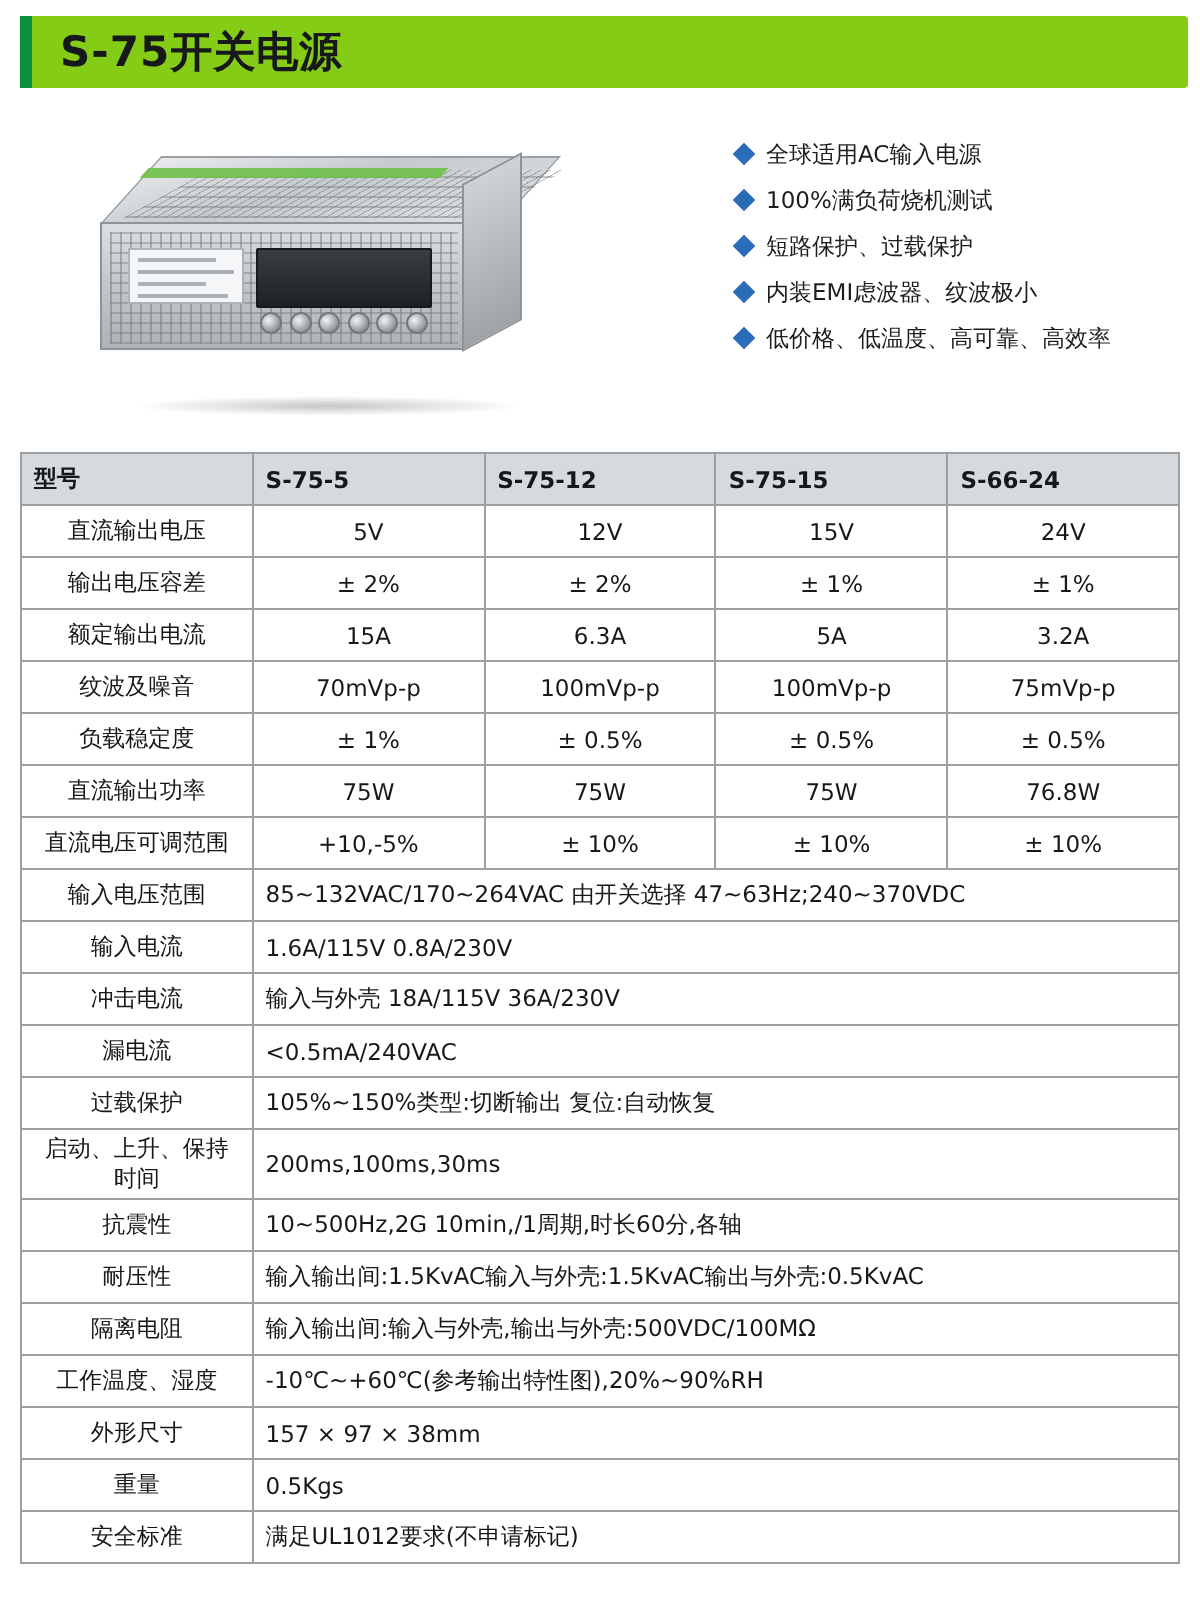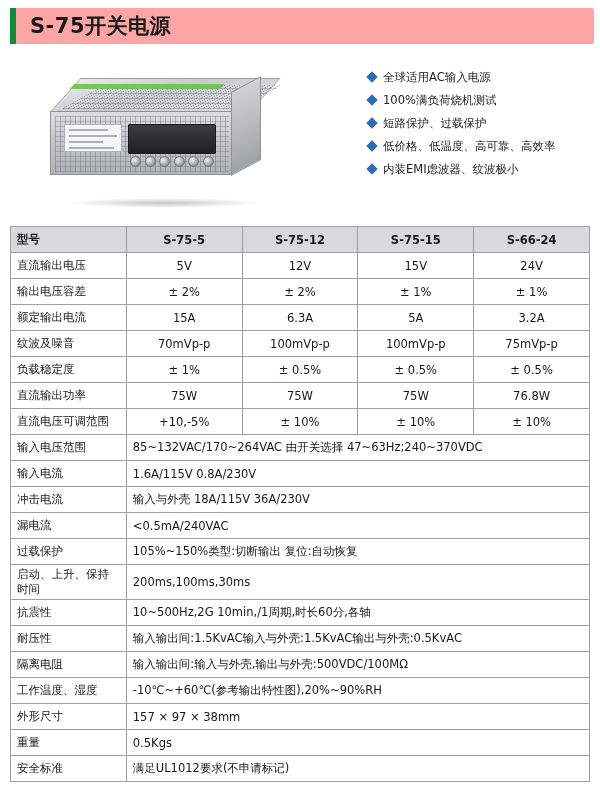--- a/index.html
+++ b/index.html
@@ -14,21 +14,21 @@
     width: 600px; height: 801px;
     overflow: hidden;
     background: #fff;
   }
 
   
   .header {
     position: relative;
     margin: 8px 6px 0 10px;
     height: 36px;
-    background: #fca5a5;
+    background: #84cc16;
     border-radius: 2px;
   }
   .header-accent {
     position: absolute;
     left: 0; top: 0;
     width: 6px; height: 36px;
     background: #0b8f3a;
   }
   .header-title {
     position: absolute;
@@ -191,26 +191,26 @@
   }
   table.spec td {
     border: 1px solid #9aa0a4;
     height: 26px;
     padding: 2px 6px;
     vertical-align: middle;
   }
   table.spec tr.head td {
     background: #d7dadc;
     font-weight: bold;
-    text-align: center;
+    text-align: left;
   }
   table.spec tr.head td.first { text-align: left; }
   td.label {
     width: 160px;
-    text-align: left;
+    text-align: center;
     background: #ffffff;
   }
   td.val {
     width: 105px;
     text-align: center;
   }
   td.span4 {
     text-align: left;
     padding-left: 8px;
   }
@@ -264,25 +264,25 @@
       <div class="feature-row">
         <span class="diamond"></span>
         <span>100%满负荷烧机测试</span>
       </div>
       <div class="feature-row">
         <span class="diamond"></span>
         <span>短路保护、过载保护</span>
       </div>
       <div class="feature-row">
         <span class="diamond"></span>
-        <span>低价格、低温度、高可靠、高效率</span>
+        <span>内装EMI虑波器、纹波极小</span>
       </div>
       <div class="feature-row">
         <span class="diamond"></span>
-        <span>内装EMI虑波器、纹波极小</span>
+        <span>低价格、低温度、高可靠、高效率</span>
       </div>
     </div>
   </div>
 
   <div class="table-wrap">
     <table class="spec">
       <tbody>
         <tr class="head">
           <td class="first">型号</td>
           <td>S-75-5</td>

